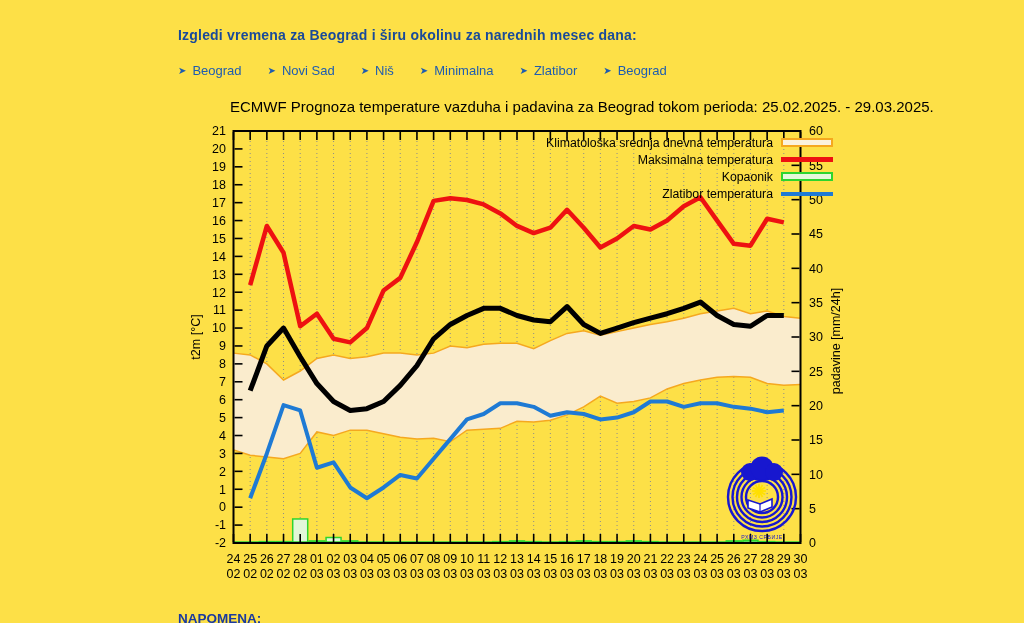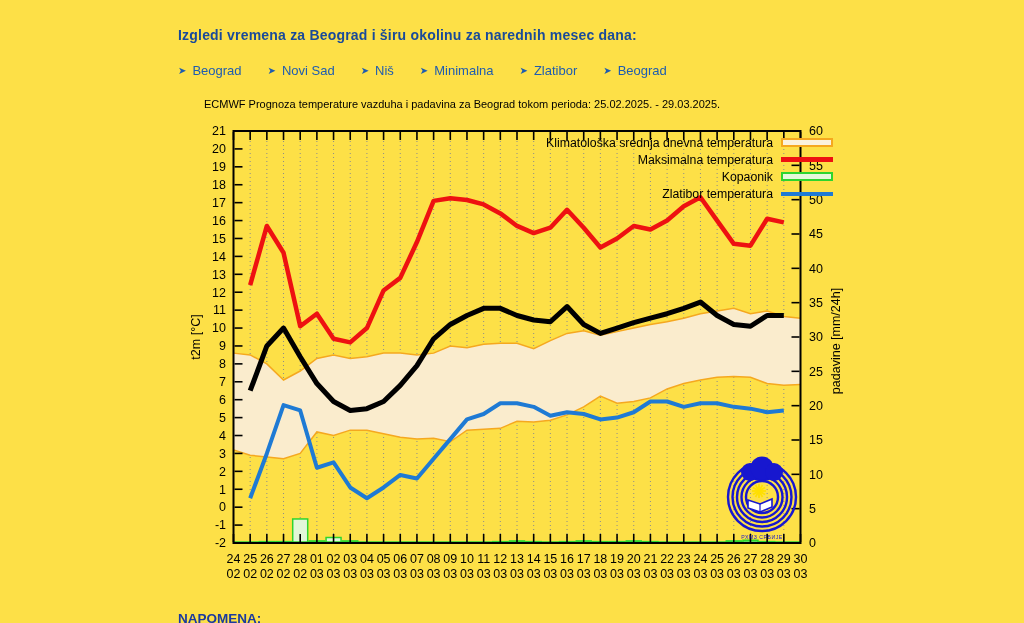--- a/index.html
+++ b/index.html
@@ -3,21 +3,21 @@
 <meta charset="utf-8">
 <style>
   html,body{margin:0;padding:0;background:#fff;}
   .page{position:relative;width:1024px;height:623px;background:#fde047;overflow:hidden;
         font-family:"Liberation Sans",sans-serif;padding-left:32px;}
   .hdr-title{position:absolute;left:178px;top:27px;font-size:14px;font-weight:bold;
              color:#194a9a;letter-spacing:.2px;}
   .nav{position:absolute;left:178px;top:63px;display:flex;gap:26px;align-items:center;}
   .nav-link{display:flex;align-items:center;gap:6px;color:#1e5cb0;font-size:13px;cursor:pointer;text-decoration:none;}
   .nav-arrow{font-size:10px;line-height:1;color:#1e5cb0;}
-  .chart-title{position:absolute;left:204px;top:98px;font-size:11px;color:#000;}
+  .chart-title{position:absolute;left:230px;top:98px;font-size:15px;color:#000;}
   .axis-title{position:absolute;font-size:12.5px;color:#000;white-space:nowrap;}
   .axis-title.left{left:196px;top:337px;transform:translate(-50%,-50%) rotate(-90deg);}
   .axis-title.right{left:836px;top:341px;transform:translate(-50%,-50%) rotate(-90deg);}
   #plot-svg{position:absolute;left:0;top:0;}
   .legend{position:absolute;top:134px;right:223px;display:flex;flex-direction:column;}
   .lg-row{display:flex;align-items:center;justify-content:flex-end;height:17px;gap:8px;}
   .lg-label{font-size:12.3px;color:#000;white-space:nowrap;}
   .lg-swatch{display:inline-block;width:52px;box-sizing:border-box;}
   .sw-band{height:9px;border:2px solid #f5a81f;background:#fbf2dd;}
   .sw-red{height:5px;background:#ee1111;}

